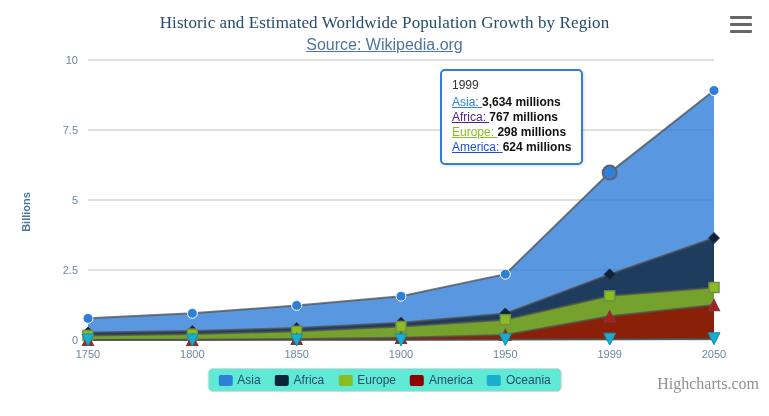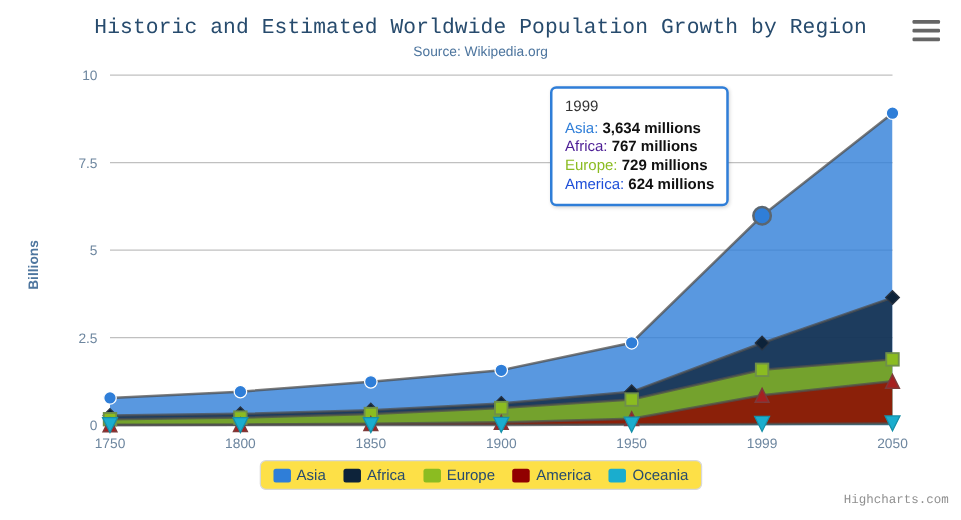--- a/index.html
+++ b/index.html
@@ -18,32 +18,33 @@
     overflow: hidden;
   }
   #chart-title {
     position: absolute;
     left: 0;
     top: 13px;
     width: 769px;
     text-align: center;
     font-size: 17px;
     color: #274b6d;
-    font-family: Liberation Mono, monospace;
+    font-family: Liberation Serif, serif;
     letter-spacing: 0.1px;
   }
   #chart-subtitle {
     position: absolute;
     left: 0;
     top: 36px;
     width: 769px;
     text-align: center;
-    font-size: 11px;
+    font-size: 16px;
     color: #4d759e;
     font-family: "Liberation Sans", sans-serif;
+    text-decoration: underline;
   }
   #context-menu-button {
     position: absolute;
     right: 15px;
     top: 16px;
     width: 24px;
     height: 20px;
     cursor: pointer;
   }
   #context-menu-button span {
@@ -70,21 +71,21 @@
     font-weight: bold;
     font-family: "Liberation Sans", sans-serif;
   }
   #legend-box {
     position: absolute;
     left: 50%;
     transform: translateX(-50%);
     top: 368px;
     border: 1px solid #d8d8d8;
     border-radius: 5px;
-    background: #fde047;
+    background: #5eead4;
     padding: 4px 10px;
     display: flex;
     align-items: center;
     gap: 14px;
     box-sizing: border-box;
   }
   .legend-item {
     display: flex;
     align-items: center;
     gap: 5px;
@@ -95,24 +96,24 @@
   }
   .legend-swatch {
     width: 14px;
     height: 11px;
     border-radius: 2px;
     display: inline-block;
   }
   #credits {
     position: absolute;
     right: 10px;
-    bottom: 10px;
-    font-size: 10px;
+    bottom: 23px;
+    font-size: 16px;
     color: #909090;
-    font-family: Liberation Mono, monospace;
+    font-family: Liberation Serif, serif;
     cursor: pointer;
   }
   #tooltip {
     position: absolute;
     left: 440px;
     top: 69px;
     background: #ffffff;
     border: 2px solid #2f7ed8;
     border-radius: 5px;
     padding: 7px 10px 8px 10px;
@@ -126,20 +127,21 @@
     color: #333333;
     font-size: 12px;
     margin-bottom: 3px;
   }
   .tooltip-row {
     line-height: 15px;
     white-space: nowrap;
   }
   .tooltip-series-name {
     font-size: 12px;
+    text-decoration: underline;
   }
   .tooltip-value {
     color: #111111;
     font-weight: bold;
     font-size: 12px;
   }
 </style>
 </head>
 <body>
 
@@ -235,21 +237,21 @@
         <text x="714" y="358" text-anchor="middle" class="axis-label-text">2050</text>
       </g>
     <text id="ytitle" class="y-axis-title" transform="translate(30,212) rotate(-90)" text-anchor="middle">Billions</text>
   </svg>
 
   <div id="tooltip">
     <div id="tooltip-header">1999</div>
     <div id="tooltip-rows">
         <div class="tooltip-row"><span class="tooltip-series-name" style="color: rgb(47, 126, 216);">Asia: </span><span class="tooltip-value">3,634 millions</span></div>
         <div class="tooltip-row"><span class="tooltip-series-name" style="color: #4c1d95;">Africa: </span><span class="tooltip-value">767 millions</span></div>
-        <div class="tooltip-row"><span class="tooltip-series-name" style="color: rgb(139, 188, 33);">Europe: </span><span class="tooltip-value">729 millions</span></div>
+        <div class="tooltip-row"><span class="tooltip-series-name" style="color: rgb(139, 188, 33);">Europe: </span><span class="tooltip-value">298 millions</span></div>
         <div class="tooltip-row"><span class="tooltip-series-name" style="color: #1d4ed8; text-align: right;">America: </span><span class="tooltip-value">624 millions</span></div>
       </div>
   </div>
 
   <div id="legend-box">
       <div class="legend-item">
         <span class="legend-swatch" style="background: rgb(47, 126, 216);"></span>
         <span>Asia</span>
       </div>
       <div class="legend-item">

